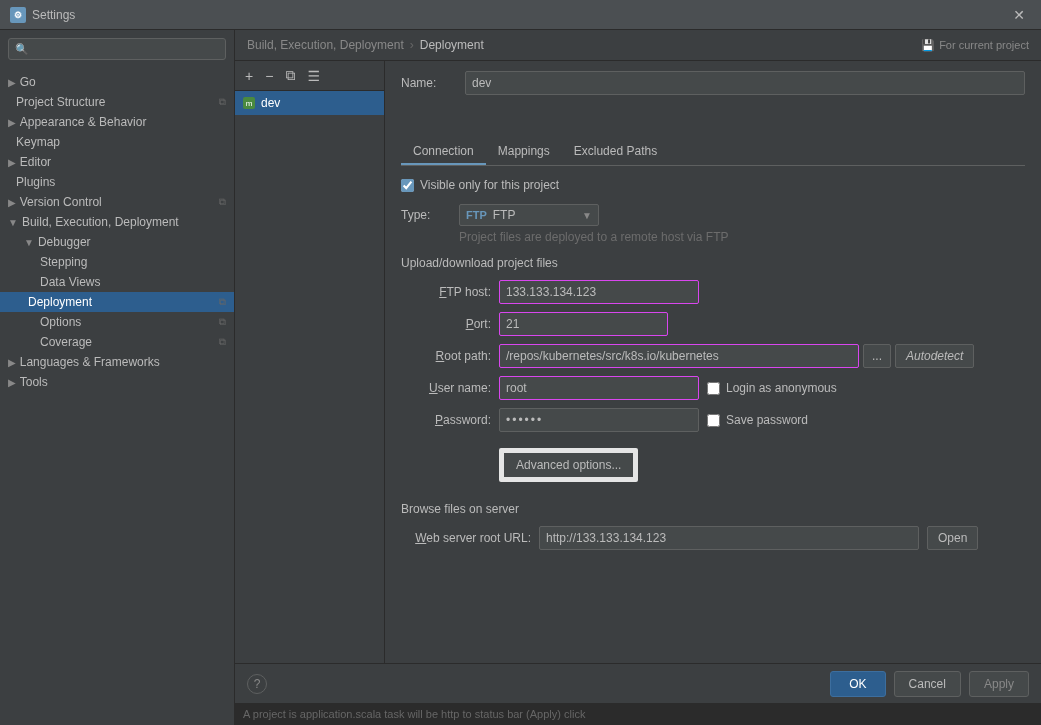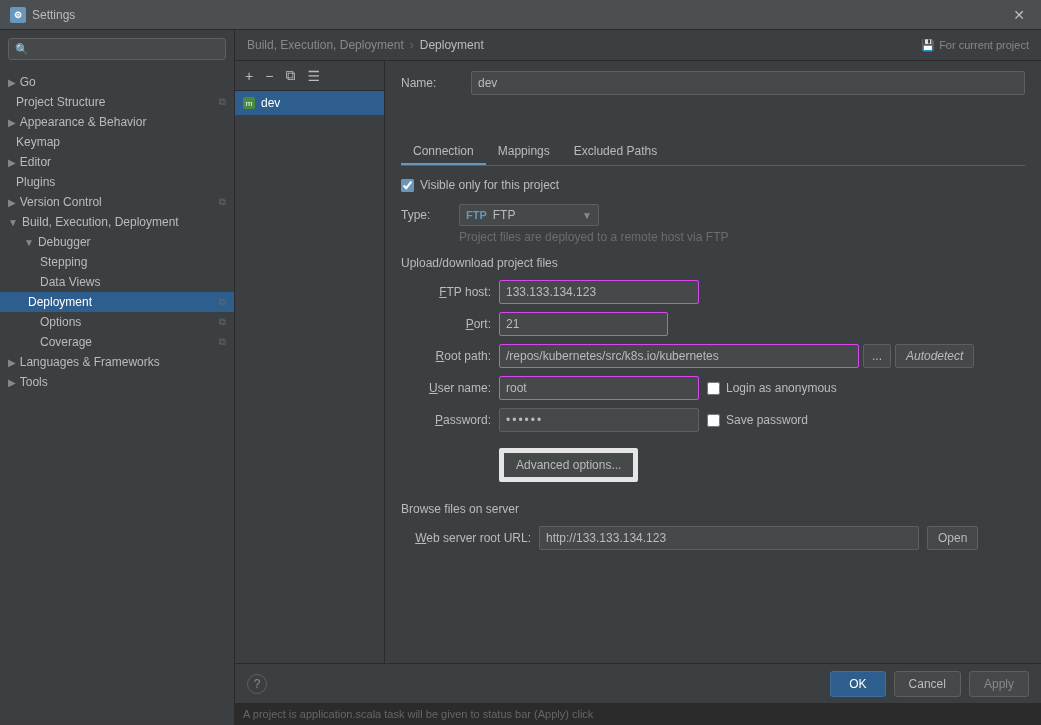--- a/index.html
+++ b/index.html
@@ -205,21 +205,21 @@
     
     .config-form {
       flex: 1;
       padding: 10px 16px;
       overflow-y: auto;
     }
     .name-row {
       display: flex;
       align-items: center;
       margin-bottom: 10px;
-      gap: 20px;
+      gap: 14px;
     }
     .name-label { color: #bbbbbb; font-size: 12px; min-width: 50px; }
     .name-input {
       flex: 1;
       background: #45494a;
       border: 1px solid #5e6060;
       color: #bbbbbb;
       padding: 4px 6px;
       font-size: 12px;
       border-radius: 2px;
@@ -718,17 +718,17 @@
       <div class="bottom-bar">
         <div class="help-icon">?</div>
         <div class="bottom-buttons">
           <button class="btn-ok">OK</button>
           <button class="btn-cancel">Cancel</button>
           <button class="btn-apply">Apply</button>
         </div>
       </div>
 
       <div class="status-bar">
-        <span>A project is application.scala task will be given to status bar (Apply) click</span>
+        <span>A project is application.scala task will be http to status bar (Apply) click</span>
       </div>
     </div>
   </div>
 </div>
 
 </body></html>

